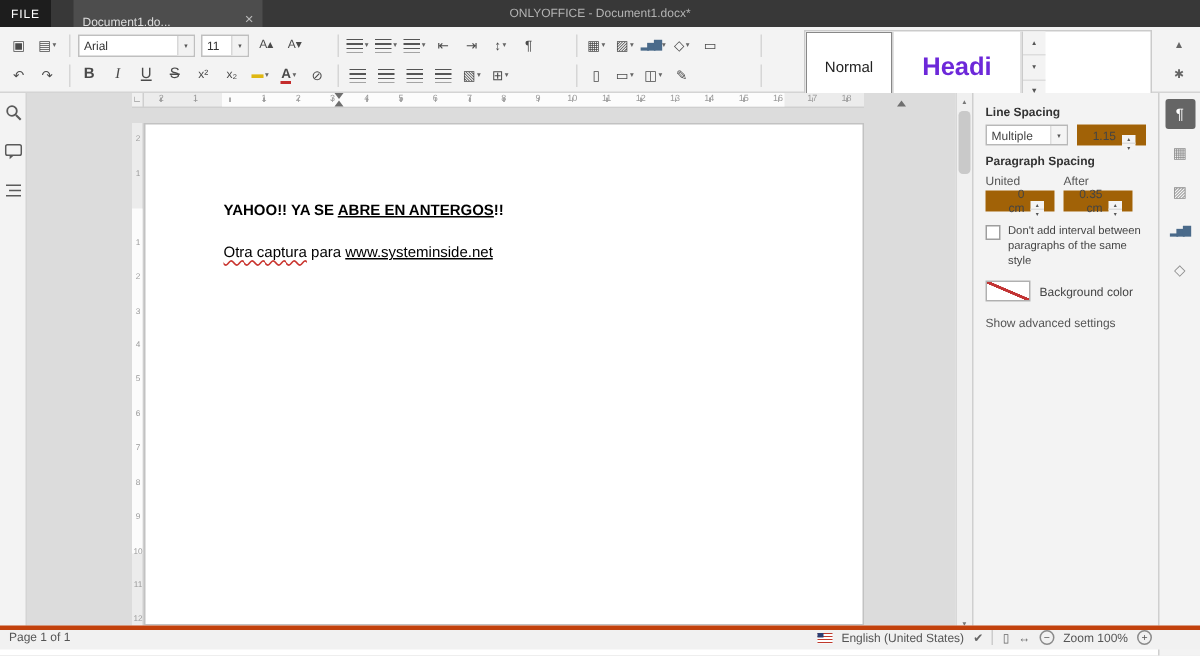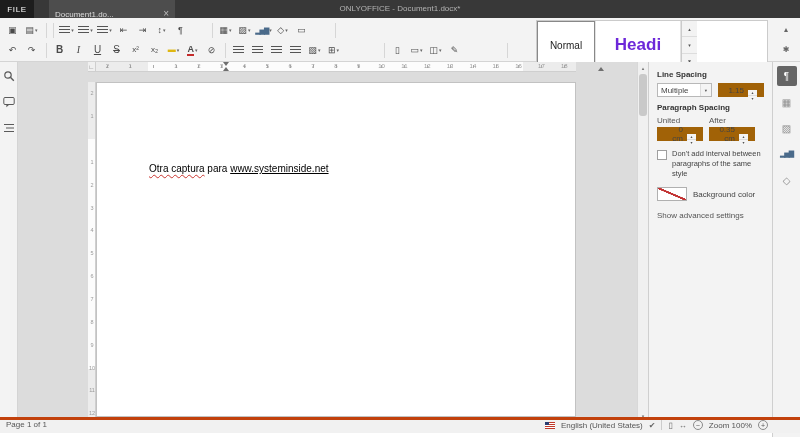--- a/index.html
+++ b/index.html
@@ -124,20 +124,36 @@
     <div class="g g1">
       <div class="tb-btn">
           <span class="gl">▣</span>
         </div>
       <div class="tb-btn">
           <span class="gl">▤</span>
           <span class="caret">▾</span>
         </div>
     </div>
     <div class="vdiv"></div>
+    <div class="g g2">
+      <div class="combo font-combo">
+        <span class="combo-val">Arial</span>
+        <span class="combo-caret">▾</span>
+      </div>
+      <div class="combo size-combo">
+        <span class="combo-val">11</span>
+        <span class="combo-caret">▾</span>
+      </div>
+      <div class="tb-btn">
+          <span class="gl" style="font-size:8px">A▴</span>
+        </div>
+      <div class="tb-btn">
+          <span class="gl" style="font-size:8px">A▾</span>
+        </div>
+    </div>
     <div class="vdiv"></div>
     <div class="g g3">
       <div class="tb-btn">
           <span class="stripes"></span>
           <span class="caret">▾</span>
         </div>
       <div class="tb-btn">
           <span class="stripes"></span>
           <span class="caret">▾</span>
         </div>
@@ -359,20 +375,21 @@
         <span class="vr-num">7</span>
         <span class="vr-num">8</span>
         <span class="vr-num">9</span>
         <span class="vr-num">10</span>
         <span class="vr-num">11</span>
         <span class="vr-num">12</span>
       </div>
   </div>
 
   <div class="page">
+    <div class="line1"><span>YAHOO!! YA SE </span><span class="u1">ABRE EN ANTERGOS</span><span>!!</span></div>
     <div class="line2"><span class="spell">Otra captura</span><span> para </span><span class="lnk">www.systeminside.net</span></div>
   </div>
 
   <div class="vscroll">
     <div class="vs-btn vs-up">▴</div>
     <div class="vs-thumb"></div>
     <div class="vs-btn vs-down">▾</div>
   </div>
 </div>
 

